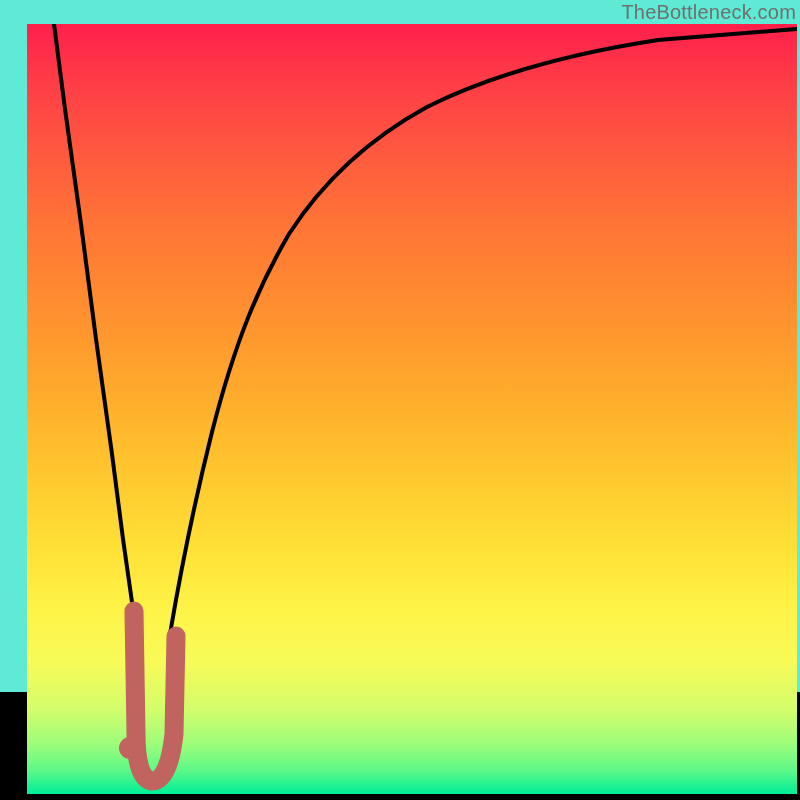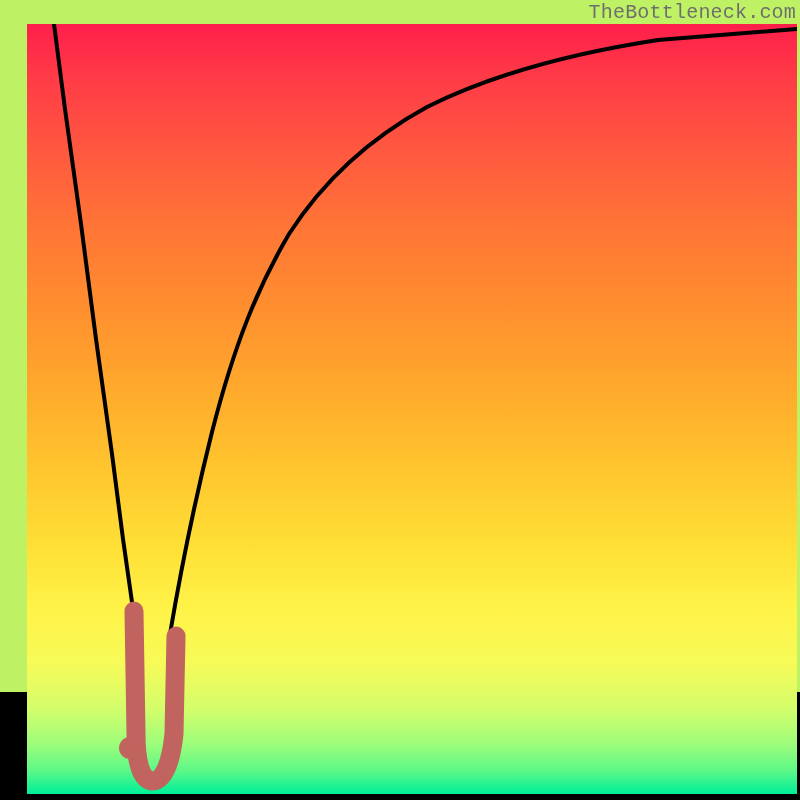--- a/index.html
+++ b/index.html
@@ -8,22 +8,21 @@
     width: 800px;
     height: 800px;
     overflow: hidden;
     background: #000;
     font-family: Arial, Helvetica, sans-serif;
   }
   .frame {
     position: relative;
     width: 800px;
     height: 692px;
-    background: #bef264;
-    font-family: Liberation Mono, monospace;
+    background: #5eead4;
   }
   .plot-area {
     position: absolute;
     left: 27px;
     top: 24px;
     width: 770px;
     height: 770px;
     background: linear-gradient(
       to bottom,
       #ff1f4b 0%,

